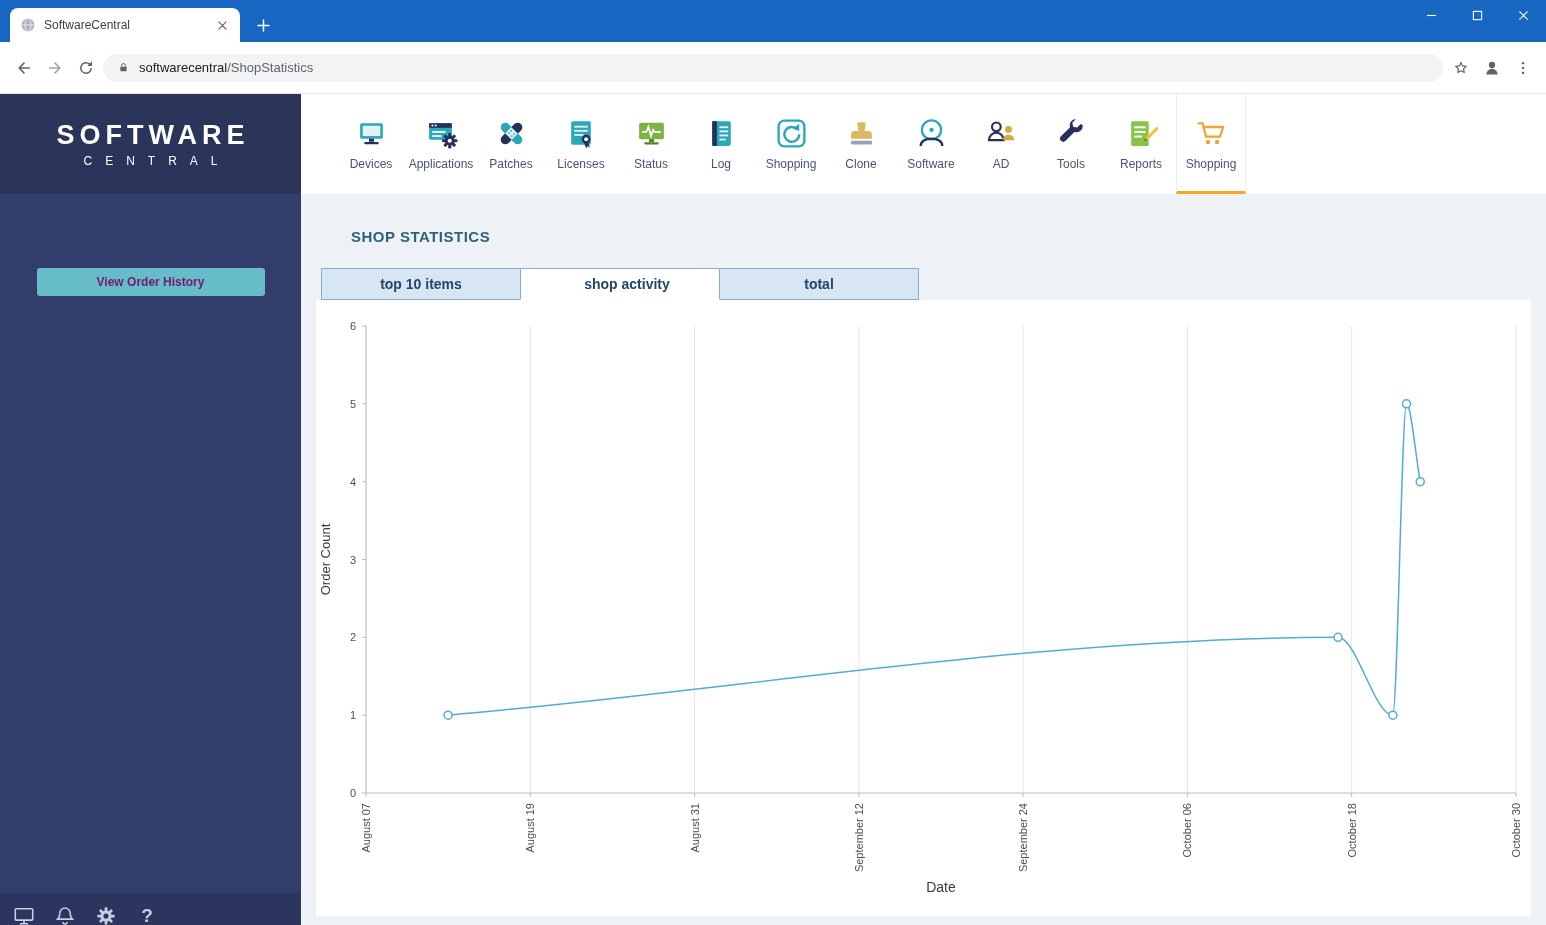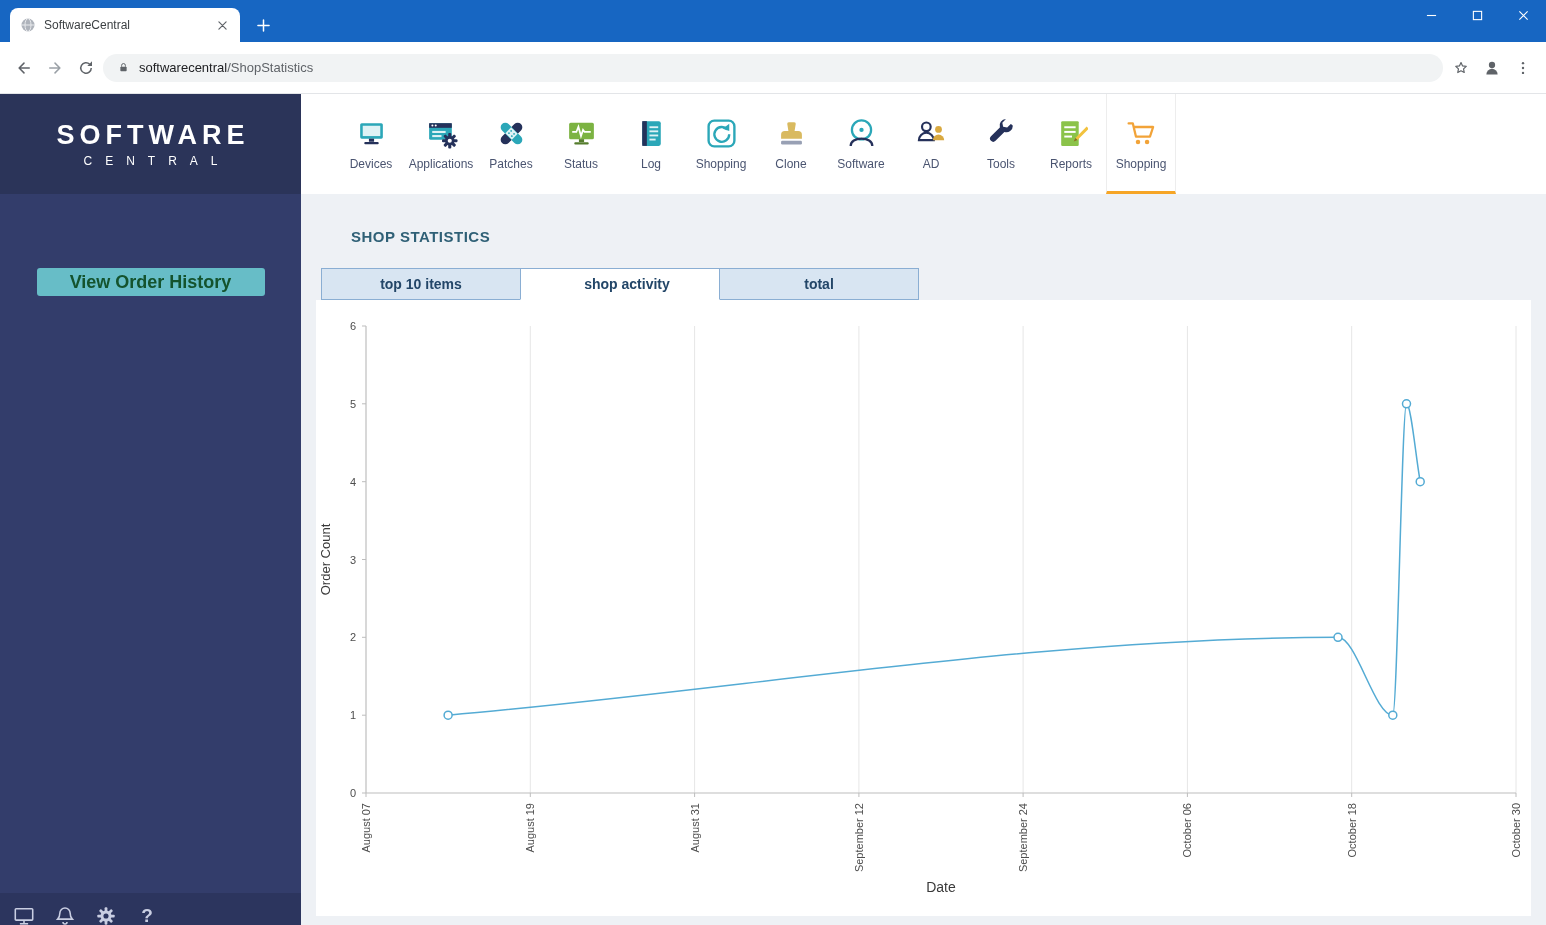--- a/index.html
+++ b/index.html
@@ -31,21 +31,21 @@
   .url { font-size:13px; color:#202124; white-space:nowrap; }
   .url .path { color:#5f6368; }
 
   
   .app { display:flex; height:845px; }
 
   .sidebar { width:301px; flex-shrink:0; background:#333d6b; display:flex; flex-direction:column; }
   .logo { height:100px; background:#2b3459; display:flex; flex-direction:column; align-items:center; justify-content:center; }
   .logo-1 { font-size:27px; font-weight:bold; color:#fff; letter-spacing:5px; padding-left:5px; }
   .logo-2 { font-size:12px; color:#fff; letter-spacing:13px; padding-left:13px; margin-top:3px; }
-  .order-btn { margin:74px auto 0; width:228px; height:28px; background:#67bdc7; color:#14532d; font-size:18px;
+  .order-btn { margin:74px auto 0; width:228px; height:28px; background:#67bdc7; color:#701a75; font-size:12px;
                font-weight:bold; border:none; border-radius:3px; cursor:pointer; font-family:inherit;
                display:flex; align-items:center; justify-content:center;text-align:center; }
   .side-bottom { margin-top:auto; height:46px; background:#2c355e; display:flex; align-items:center; gap:19px; padding-left:13px; }
   .side-icon { width:22px; height:22px; display:flex; align-items:center; justify-content:center; cursor:pointer; }
   .side-icon svg { width:22px; height:22px; }
   .help-glyph { font-size:19px; color:#c9cee2; font-weight:bold; }
 
   .content { flex:1; display:flex; flex-direction:column; min-width:0; }
 
   .topnav { height:100px; background:#fff; display:flex; padding-left:35px; flex-shrink:0; }
@@ -245,20 +245,34 @@
                   <rect x="3" y="11.5" width="26" height="9" rx="4.5" fill="#2ba7b8"></rect>
                   <rect x="11.5" y="12" width="9" height="8" fill="#dff2f5"></rect>
                   <circle cx="14" cy="14.5" r=".9" fill="#2ba7b8"></circle>
                   <circle cx="18" cy="14.5" r=".9" fill="#2ba7b8"></circle>
                   <circle cx="14" cy="17.5" r=".9" fill="#2ba7b8"></circle>
                   <circle cx="18" cy="17.5" r=".9" fill="#2ba7b8"></circle>
                 </g>
               </svg>
             </span>
             <span class="nav-label">Patches</span>
+          </div>
+          <div class="nav-item">
+            <span class="nav-icon">
+              <svg viewBox="0 0 32 32">
+                <rect x="6" y="4" width="19" height="23" rx="1.5" fill="#2ba7b8"></rect>
+                <rect x="9" y="8.5" width="13" height="1.8" fill="#dff2f5"></rect>
+                <rect x="9" y="12.5" width="13" height="1.8" fill="#dff2f5"></rect>
+                <rect x="9" y="16.5" width="9" height="1.8" fill="#dff2f5"></rect>
+                <polygon points="18,24 20.6,30.5 21.8,28.3 24.2,29.6 21.8,23.5" fill="#25315a"></polygon>
+                <circle cx="20.5" cy="21.5" r="4.2" fill="#25315a"></circle>
+                <circle cx="20.5" cy="21.5" r="1.9" fill="#fff"></circle>
+              </svg>
+            </span>
+            <span class="nav-label">Licenses</span>
           </div>
           <div class="nav-item">
             <span class="nav-icon">
               <svg viewBox="0 0 32 32">
                 <rect x="4" y="5.5" width="24" height="16" rx="1.5" fill="#7cb342"></rect>
                 <polyline points="7,14.5 11,14.5 13,9.5 15.5,18.5 17.5,12.5 19,14.5 25,14.5" fill="none" stroke="#fff" stroke-width="1.7"></polyline>
                 <rect x="13.5" y="21.5" width="5" height="2.8" fill="#567d2e"></rect>
                 <rect x="9" y="24.5" width="14" height="2.2" rx="1" fill="#567d2e"></rect>
               </svg>
             </span>

